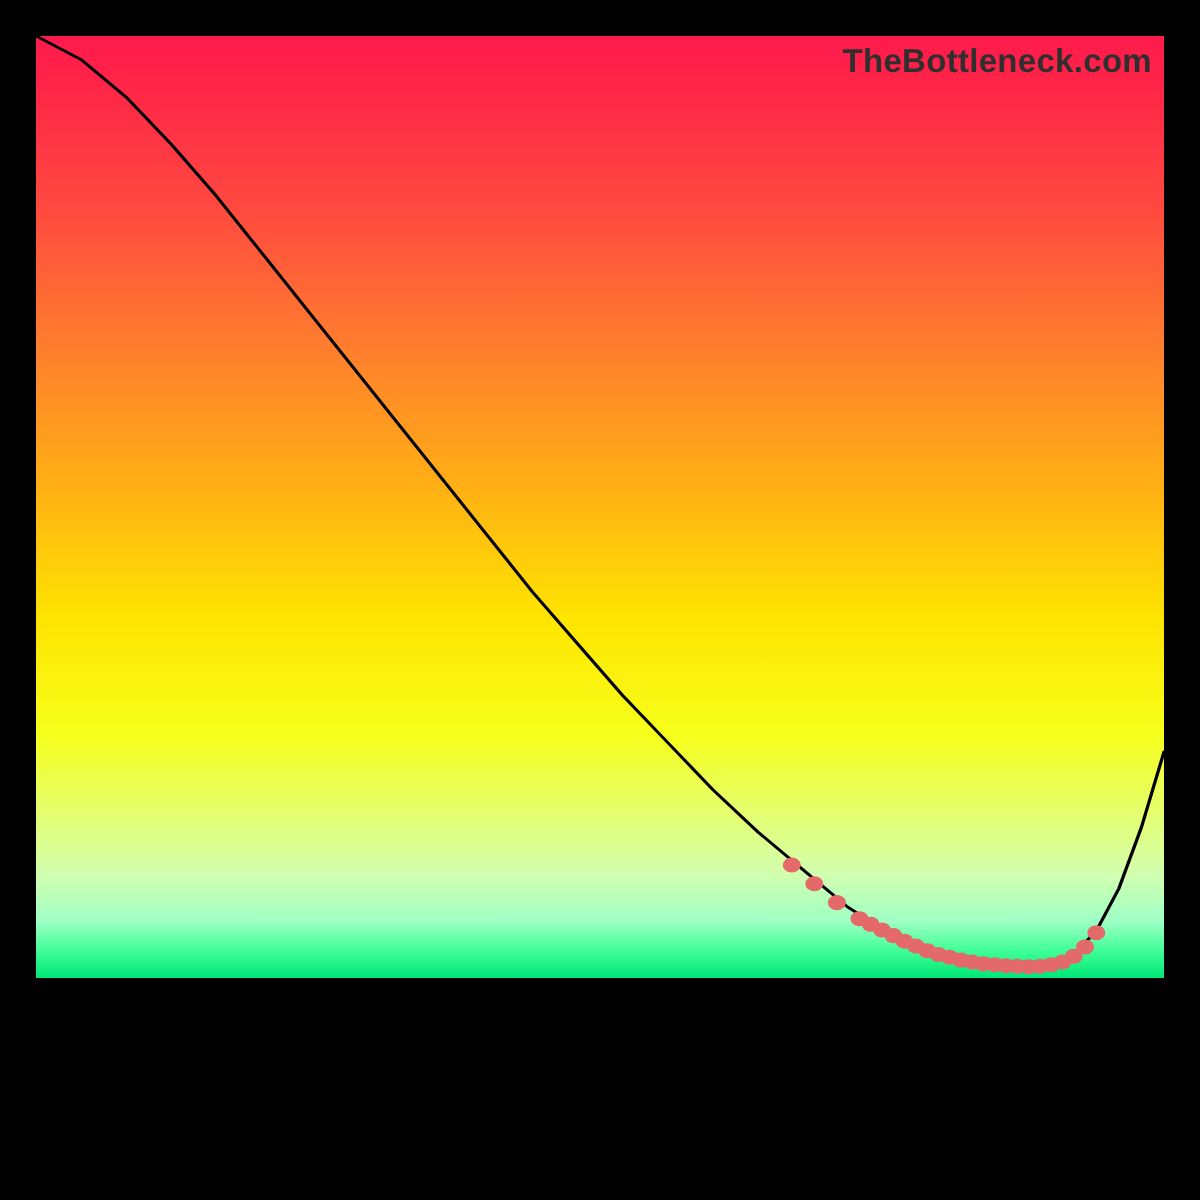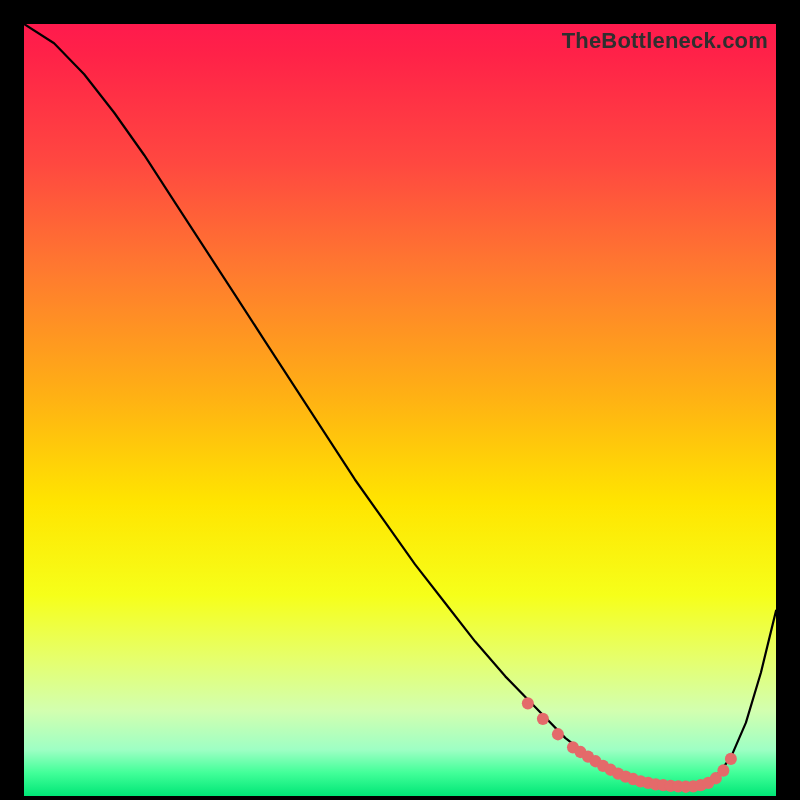--- a/index.html
+++ b/index.html
@@ -15,21 +15,21 @@
     position: relative;
     width: 800px;
     height: 800px;
     background: #000;
   }
   .plot {
     position: absolute;
     left: 24px;
     top: 24px;
     width: 752px;
-    height: 772px;
+    height: 628px;
     overflow: hidden;
   }
   .gradient {
     position: absolute;
     inset: 0;
     background: linear-gradient(
       to bottom,
       #ff1a4d 0%,
       #ff2248 4%,
       #ff4840 18%,

